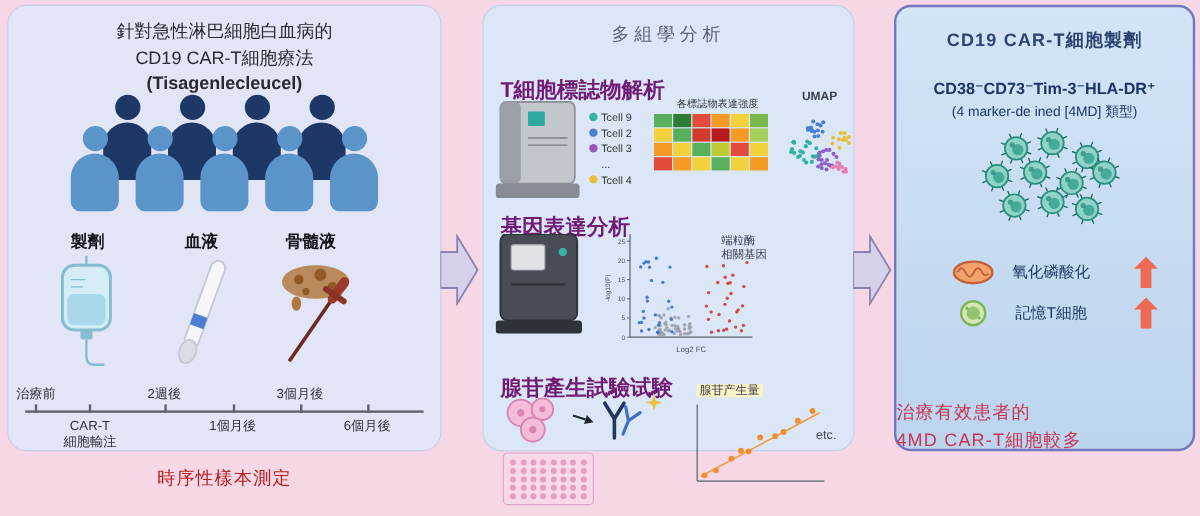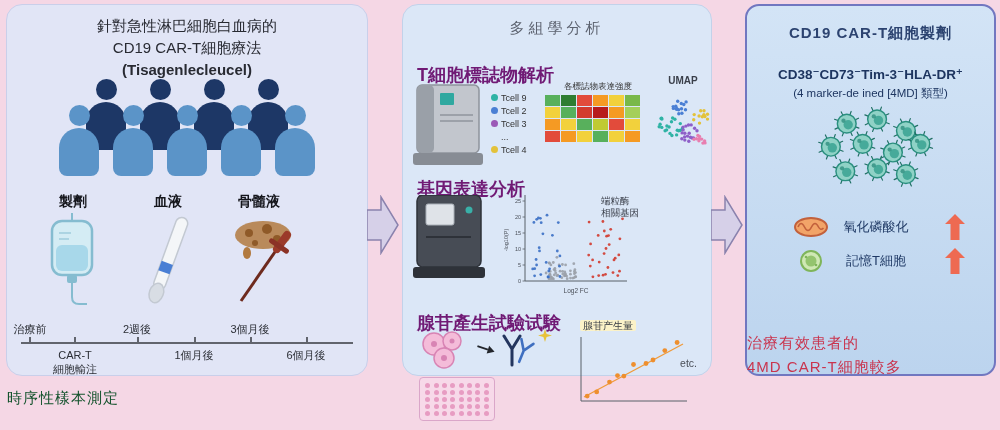--- a/index.html
+++ b/index.html
@@ -20,21 +20,21 @@
 .sample-label{position:absolute;top:188px;text-align:center;font-size:14px;font-weight:bold;color:#15161c}
 .sl0{left:36px;width:60px}.sl1{left:131px;width:60px}.sl2{left:215px;width:74px}
 .lp-icon{position:absolute}
 .ivbag{left:36px;top:208px}.bloodtube{left:134px;top:206px}.marrow{left:222px;top:208px}
 .tl-line{position:absolute;left:14px;top:337px;width:332px;height:2px;background:#61646d}
 .tick{position:absolute;top:332px;width:2px;height:7px;background:#61646d}
 .tk0{left:22px}.tk1{left:67px}.tk2{left:130px}.tk3{left:187px}.tk4{left:243px}.tk5{left:299px}
 .tl-lab{position:absolute;font-size:11px;color:#2c2f36;text-align:center;line-height:1.3}
 .ta0{left:2px;top:317px;width:42px}.ta1{left:108px;top:317px;width:44px}.ta2{left:214px;top:317px;width:58px}
 .tb0{left:39px;top:343px;width:58px;white-space:pre-line}.tb1{left:158px;top:343px;width:58px}.tb2{left:270px;top:343px;width:58px}
-.lp-caption{position:absolute;top:384px;width:100%;font-size:15px;letter-spacing:1px;color:#14532d}
+.lp-caption{position:absolute;top:384px;width:100%;text-align:center;font-size:15px;letter-spacing:1px;color:#b91c1c}
 
 .mp-title{position:absolute;top:14px;width:100%;text-align:center;font-size:15px;letter-spacing:4px;color:#5d6370}
 .sec-label{position:absolute;left:14px;font-size:18px;font-weight:bold;color:#701a75}
 .sec1{top:58px}.sec2{top:172px}.sec3{top:306px}
 .mp-icon{position:absolute}
 .seq1{left:10px;top:78px}.seq2{left:10px;top:190px}
 .hm-title{position:absolute;left:140px;top:76px;width:110px;text-align:center;font-size:8.5px;color:#333}
 .hm-legend{position:absolute;left:88px;top:86px}
 .lg-row{display:flex;align-items:center;gap:3px;font-size:9px;color:#333;height:13px}
 .lg-dot{width:7px;height:7px;border-radius:50%;flex:0 0 auto}

